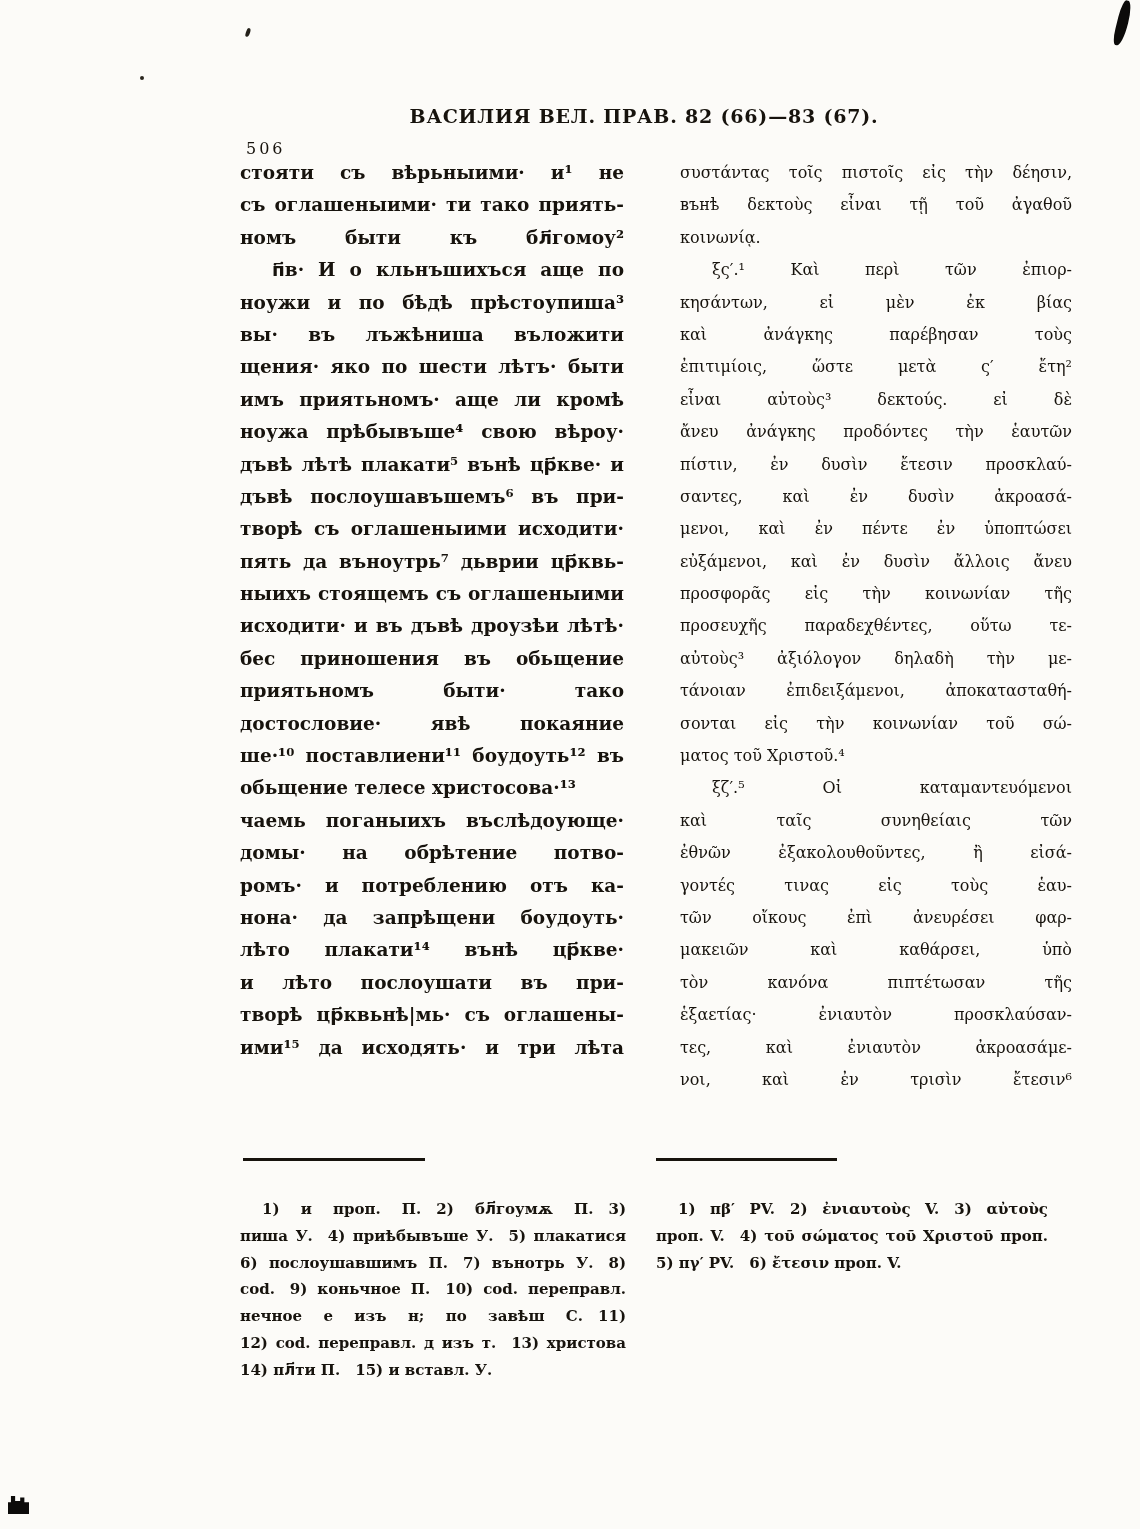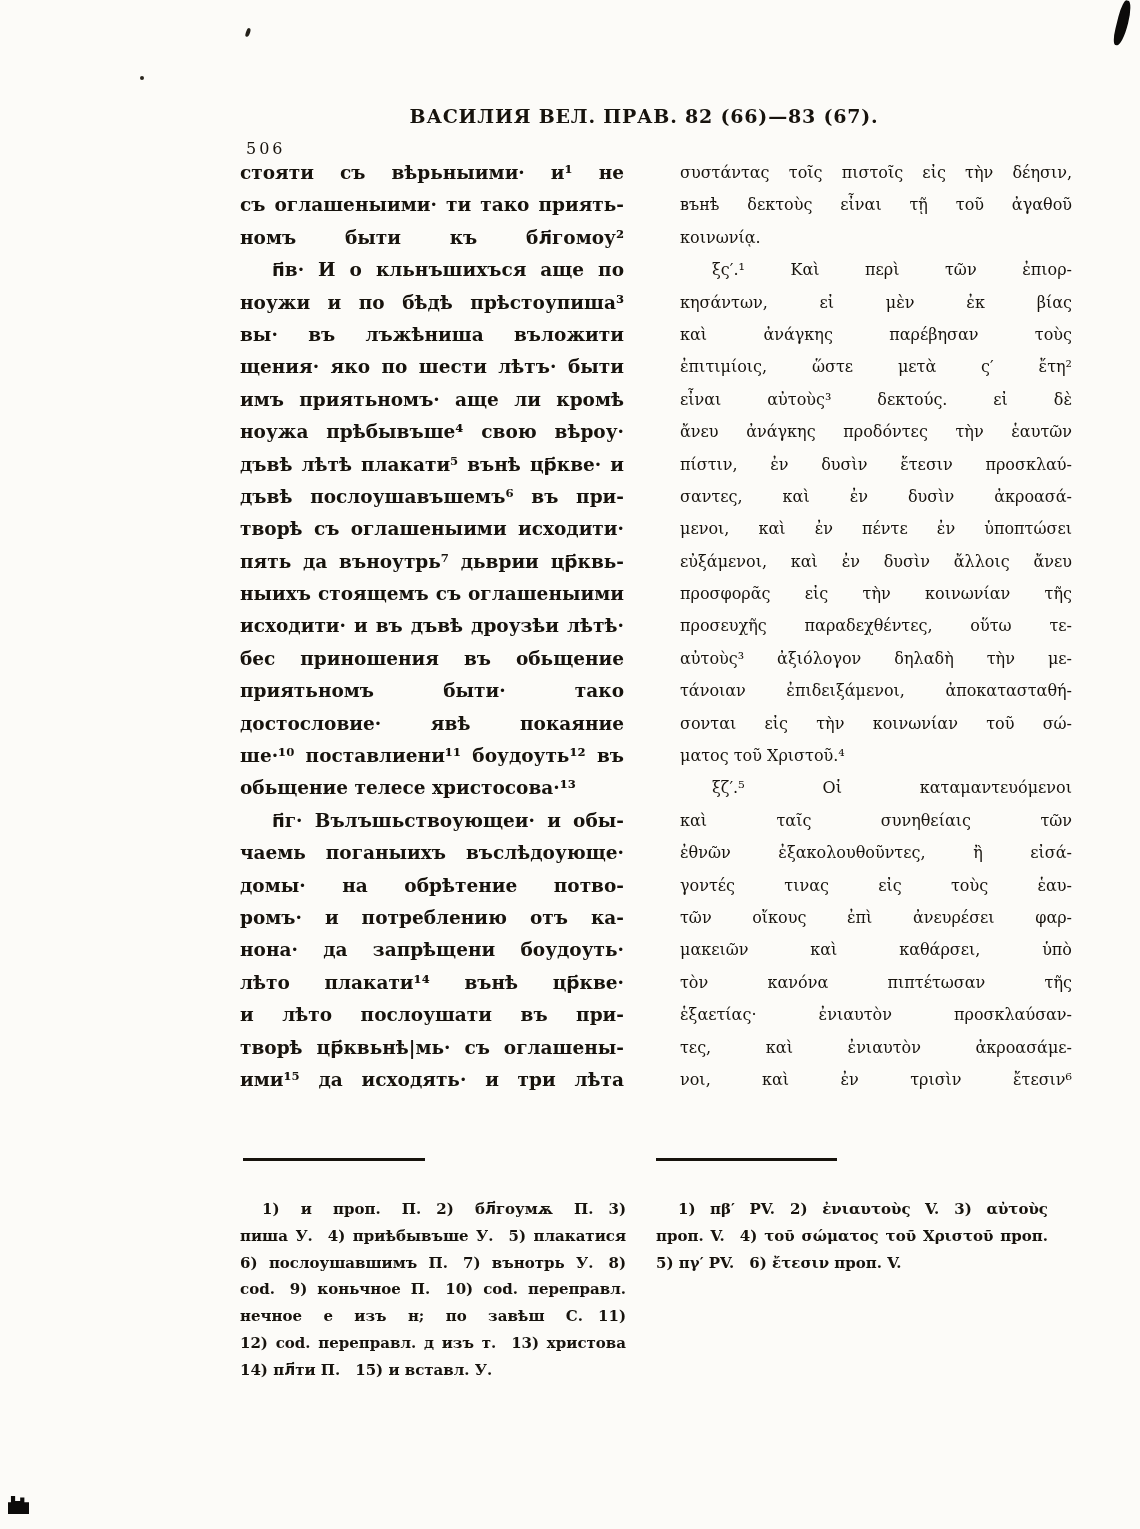--- a/index.html
+++ b/index.html
@@ -86,21 +86,20 @@
       <div class="tline"><span>дъвѣ послоушавъшемъ⁶ въ при-</span></div>
       <div class="tline"><span>творѣ съ оглашеныими исходити· и</span></div>
       <div class="tline"><span>пять да въноутрь⁷ дьврии цр҃квь-</span></div>
       <div class="tline"><span>ныихъ стоящемъ съ оглашеныими</span></div>
       <div class="tline"><span>исходити· и въ дъвѣ дроузѣи лѣтѣ·</span></div>
       <div class="tline"><span>бес приношения въ обьщение мл҃твы⁸</span></div>
       <div class="tline"><span>приятьномъ быти· тако коньчьние⁹</span></div>
       <div class="tline"><span>достословие· явѣ покаяние показавъ-</span></div>
       <div class="tline"><span>ше·¹⁰ поставлиени¹¹ боудоуть¹² въ</span></div>
       <div class="tline endline"><span>обьщение телесе христосова·¹³</span></div>
-      <div class="tline indent"><span>п҃г· Вълъшьствоующеи· и обы-</span></div>
       <div class="tline"><span>чаемь поганыихъ въслѣдоующе·</span></div>
       <div class="tline"><span>домы· на обрѣтение потво-</span></div>
       <div class="tline"><span>ромъ· и потреблению отъ ка-</span></div>
       <div class="tline"><span>нона· да запрѣщени боудоуть·</span></div>
       <div class="tline"><span>лѣто плакати¹⁴ вънѣ цр҃кве·</span></div>
       <div class="tline"><span>и лѣто послоушати въ при-</span></div>
       <div class="tline"><span>творѣ цр҃квьнѣ|мь· съ оглашены-</span></div>
       <div class="tline"><span>ими¹⁵ да исходять· и три лѣта</span></div>
     </div>
   <div class="col col-right">

